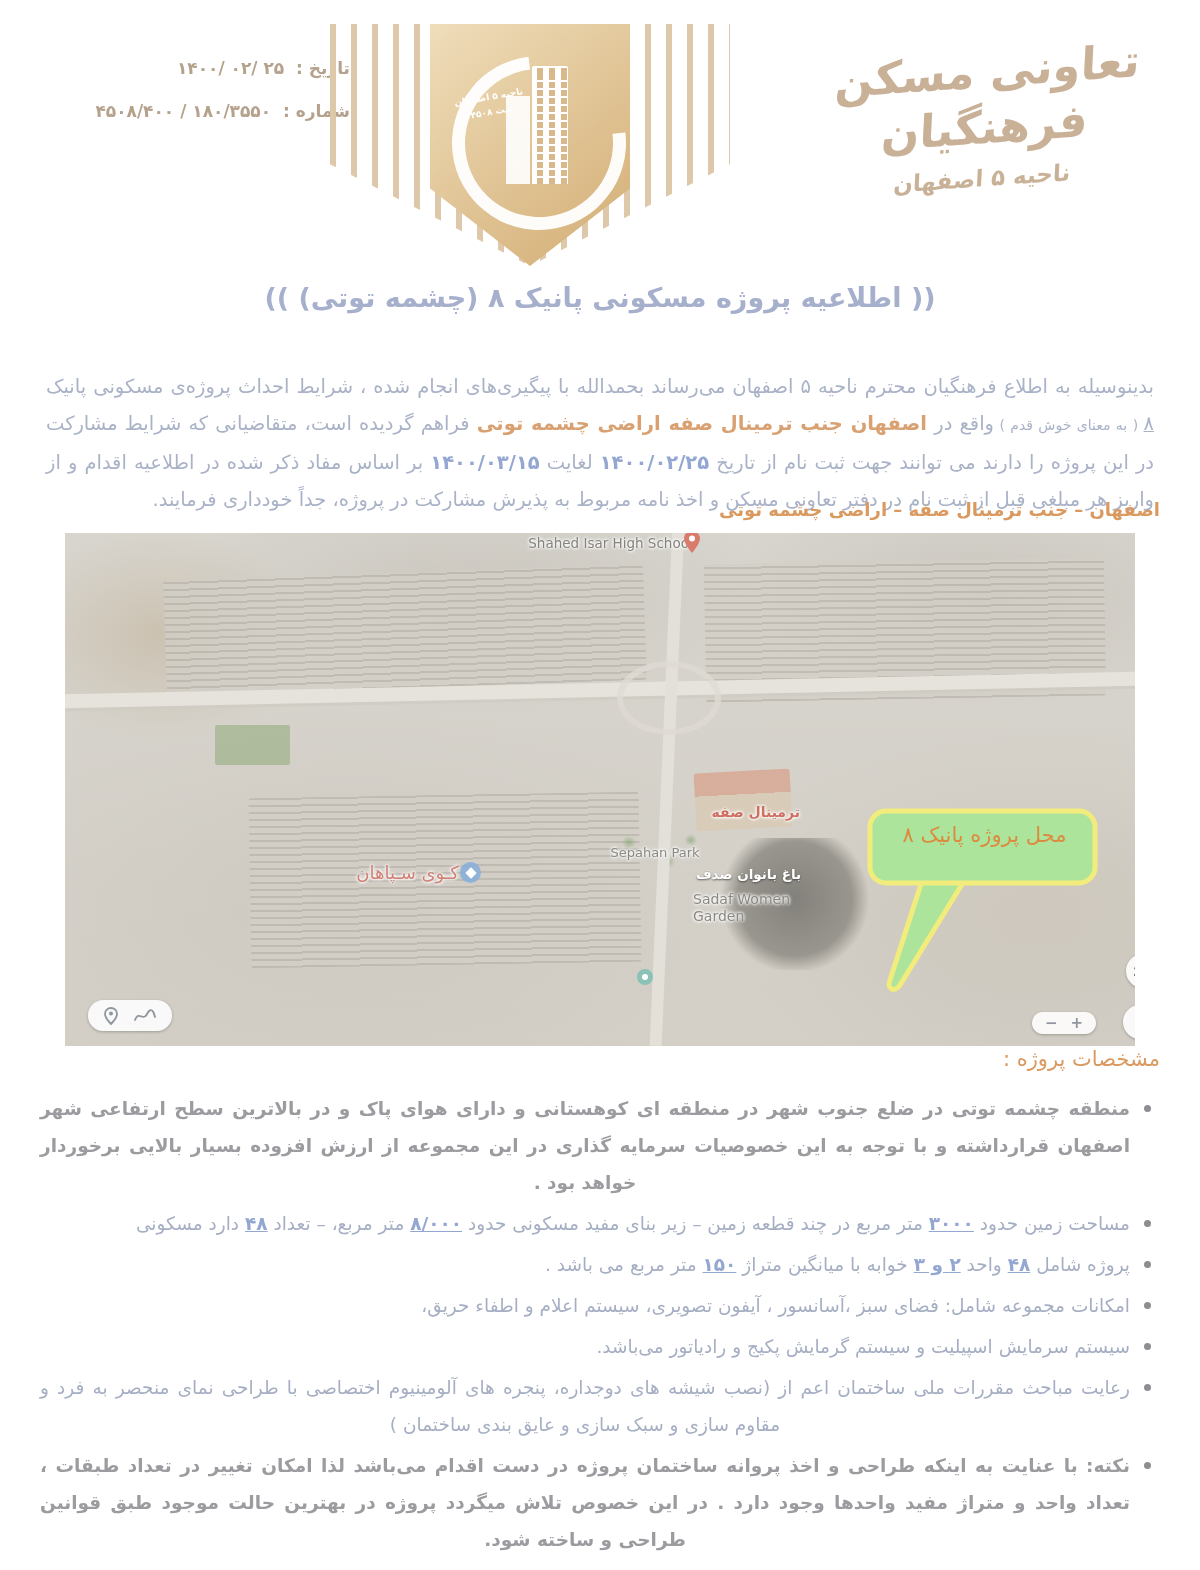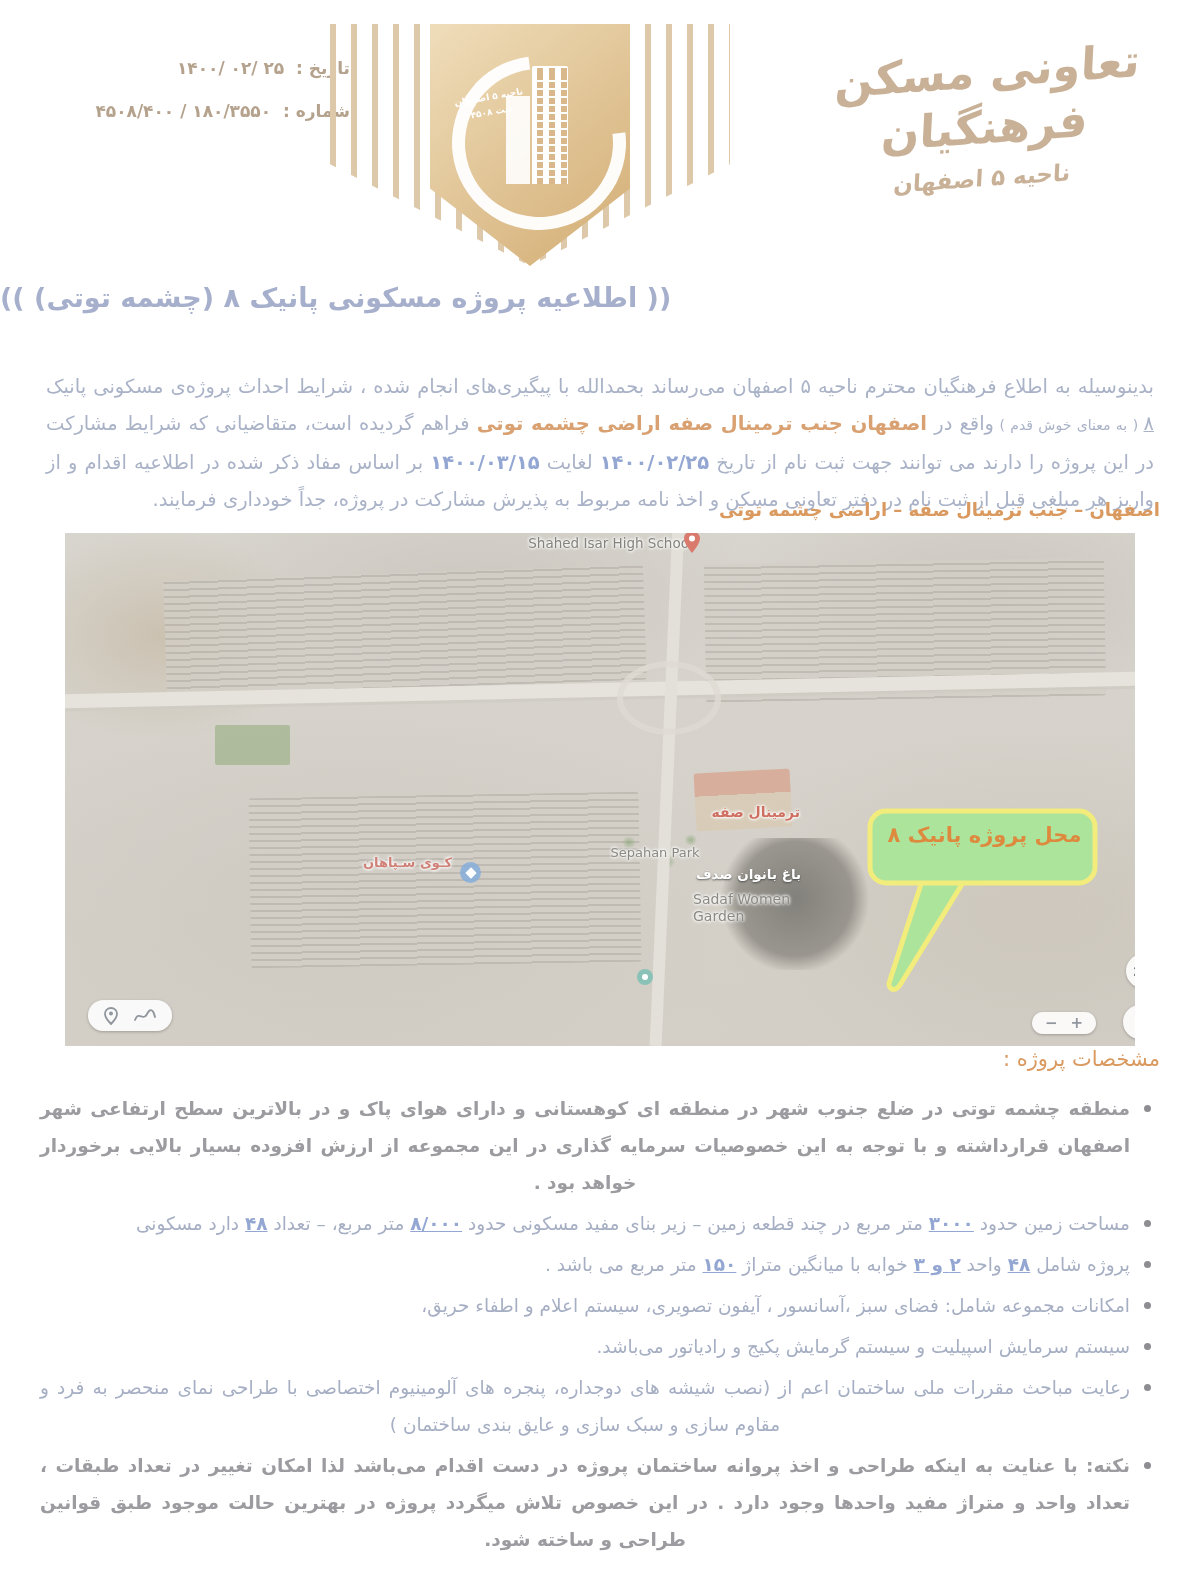--- a/index.html
+++ b/index.html
@@ -33,21 +33,21 @@
         text-align:center;direction:rtl;transform:rotate(-10deg);font-weight:bold}
   .logo-text span{display:block}
 
   
   .orgname{position:absolute;right:10px;top:44px;width:410px;text-align:center;color:#c9b197;
         transform:rotate(-4deg) skewX(-7deg)}
   .org-main{font-size:45px;font-weight:bold;line-height:1.25;direction:rtl}
   .org-sub{font-size:23px;font-weight:bold;margin-top:8px;letter-spacing:2px;direction:rtl}
 
   
-  .title{position:absolute;top:282px;left:0;right:0;text-align:left;direction:rtl;
+  .title{position:absolute;top:282px;left:0;right:0;text-align:center;direction:rtl;
         color:#a6b0cd;font-weight:bold;font-size:27px}
 
   
   .intro{position:absolute;top:360px;left:38px;right:38px;direction:rtl;margin:8px;
         text-align:justify;text-align-last:right;font-size:19.5px;line-height:37px;color:#a9b2c7}
   .intro .loc{color:#d9a171;font-weight:bold}
   .intro .date{color:#93a7d2;font-weight:bold}
   .intro .small{font-size:14px}
   .intro .u{text-decoration:underline}
 
@@ -83,21 +83,21 @@
   .ramp{position:absolute;left:552px;top:128px;width:92px;height:62px;border:6px solid #dedbd3;
         border-radius:50%;opacity:.8}
   .terminal-bldg{position:absolute;left:630px;top:238px;width:96px;height:58px;border-radius:3px;
         background:linear-gradient(#d8a28d 0 40%,#d9c9b2 40%);opacity:.75;transform:rotate(-3deg)}
   .garden-blob{position:absolute;left:655px;top:305px;width:150px;height:132px;
         background:radial-gradient(circle at 50% 46%,#75736e,#8f8c85 55%,transparent 72%);opacity:.85}
 
   .mlabel{position:absolute;white-space:nowrap;z-index:2;
         text-shadow:0 0 3px #fff,0 0 3px #fff,0 0 4px #fff}
   .l-school{left:458px;top:2px;width:175px;font-size:13.5px;color:#85837d;text-align:center}
-  .l-kuy{left:255px;top:322px;width:175px;font-size:13px;color:#d08177;font-weight:bold;
+  .l-kuy{left:255px;top:329px;width:175px;font-size:18px;color:#d08177;font-weight:normal;
         letter-spacing:3px;text-align:center;direction:rtl}
   .l-terminal{left:630px;top:271px;width:105px;font-size:14px;color:#cf6f62;font-weight:bold;
         direction:rtl}
   .l-park{left:540px;top:312px;width:100px;font-size:13px;color:#8b8983;text-align:center}
   .l-gardenfa{left:626px;top:333px;width:115px;font-size:13.5px;color:#fff;font-weight:bold;
         text-align:center;direction:rtl;text-shadow:0 1px 2px rgba(60,60,60,.8)}
   .l-gardenen{left:628px;top:358px;width:150px;font-size:14px;color:#8b8983;
         line-height:17px}
 
   .marker{position:absolute;z-index:2;border-radius:50%}
@@ -105,21 +105,21 @@
         display:flex;align-items:center;justify-content:center}
   .m-school i{width:8px;height:8px;background:#fff;transform:rotate(45deg);display:block}
   .m-mosque{left:572px;top:436px;width:16px;height:16px;background:rgba(126,192,180,.85);
         display:flex;align-items:center;justify-content:center}
   .m-mosque i{width:6px;height:6px;background:#fff;border-radius:50%;display:block}
   .m-pin{position:absolute;left:619px;top:-2px;z-index:2}
 
   .callout{position:absolute;left:795px;top:272px;width:245px;height:200px;z-index:3}
   .callout svg{position:absolute;inset:0}
   .callout .callout-text{position:absolute;left:12px;top:18px;width:225px;text-align:center;
-        color:#dd8a3e;font-weight:bold;font-size:21px;direction:rtl}
+        color:#dd8a3e;font-weight:normal;font-size:21px;direction:rtl}
 
   .ctrl{position:absolute;background:rgba(253,253,253,.92);box-shadow:0 1px 3px rgba(0,0,0,.25);z-index:4}
   .pill-left{left:23px;top:467px;width:84px;height:31px;border-radius:17px;display:flex;
         align-items:center;justify-content:space-evenly}
   .c-2d{left:1061px;top:421px;width:34px;height:34px;border-radius:50%;display:flex;
         align-items:center;justify-content:center;color:#6f7a84;font-weight:bold;font-size:13px}
   .zoom-pill{left:967px;top:479px;width:64px;height:22px;border-radius:12px;display:flex;
         align-items:center;justify-content:space-evenly;color:#8f969e;font-weight:bold;font-size:15px}
   .zoom-pill span{line-height:1}
   .compass{left:1058px;top:472px;width:34px;height:34px;border-radius:50%;display:flex;

